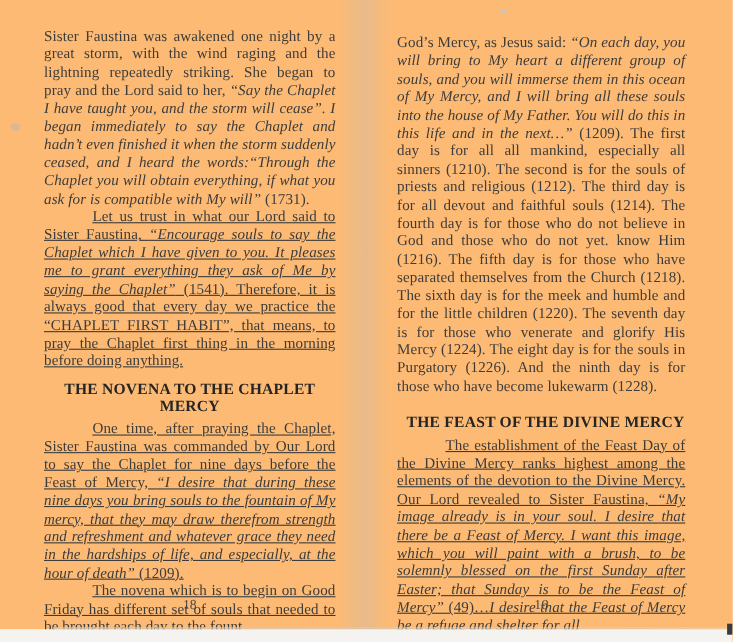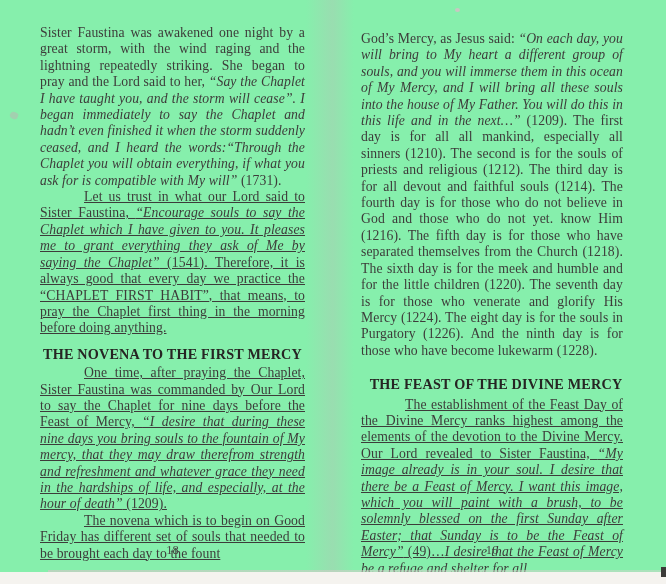--- a/index.html
+++ b/index.html
@@ -1,20 +1,20 @@
 <!DOCTYPE html>
 <html><head>
 <meta charset="utf-8">
 <style>
   html, body { margin: 0; padding: 0; }
   .scan {
     position: relative;
     width: 666px;
     height: 584px;
-    background: #86efac;
+    background: #fdba74;
     overflow: hidden;
     font-family: "Liberation Serif", serif;
     color: #3d3c3a;
   }
   .page {
     position: absolute;
     top: 0;
     height: 584px;
     width: 333px;
     overflow: hidden;
@@ -111,21 +111,21 @@
 </style>
 </head>
 <body>
 
 <div class="scan">
 
   <div class="page page-left">
     <div class="page-body" id="left-body">
         <p class="para"><span>Sister Faustina was awakened one night by a great storm, with the wind raging and the lightning repeatedly striking. She began to pray and the Lord said to her, </span><em>“Say the Chaplet I have taught you, and the storm will cease”. I began immediately to say the Chaplet and hadn’t even finished it when the storm suddenly ceased, and I heard the words:“Through the Chaplet you will obtain everything, if what you ask for is compatible with My will”</em><span> (1731).</span></p>
         <p class="para indent"><span>Let us trust in what our Lord said to Sister Faustina, </span><em>“Encourage souls to say the Chaplet which I have given to you. It pleases me to grant everything they ask of Me by saying the Chaplet”</em><span> (1541). Therefore, it is always good that every day we practice the “CHAPLET FIRST HABIT”, that means, to pray the Chaplet first thing in the morning before doing anything.</span></p>
-        <div class="section-heading">THE NOVENA TO THE FIRST MERCY</div>
+        <div class="section-heading">THE NOVENA TO THE CHAPLET MERCY</div>
         <p class="para indent"><span>One time, after praying the Chaplet, Sister Faustina was commanded by Our Lord to say the Chaplet for nine days before the Feast of Mercy, </span><em>“I desire that during these nine days you bring souls to the fountain of My mercy, that they may draw therefrom strength and refreshment and whatever grace they need in the hardships of life, and especially, at the hour of death”</em><span> (1209).</span></p>
         <p class="para indent"><span>The novena which is to begin on Good Friday has different set of souls that needed to be brought each day to the fount</span></p>
       </div>
     <div class="page-number">18</div>
   </div>
 
   <div class="page page-right">
     <div class="page-body" id="right-body">
         <p class="para"><span>God’s Mercy, as Jesus said: </span><em>“On each day, you will bring to My heart a different group of souls, and you will immerse them in this ocean of My Mercy, and I will bring all these souls into the house of My Father. You will do this in this life and in the next…”</em><span> (1209). The first day is for all all mankind, especially all sinners (1210). The second is for the souls of priests and religious (1212). The third day is for all devout and faithful souls (1214). The fourth day is for those who do not believe in God and those who do not yet. know Him (1216). The fifth day is for those who have separated themselves from the Church (1218). The sixth day is for the meek and humble and for the little children (1220). The seventh day is for those who venerate and glorify His Mercy (1224). The eight day is for the souls in Purgatory (1226). And the ninth day is for those who have become lukewarm (1228).</span></p>
         <div class="section-heading">THE FEAST OF THE DIVINE MERCY</div>

